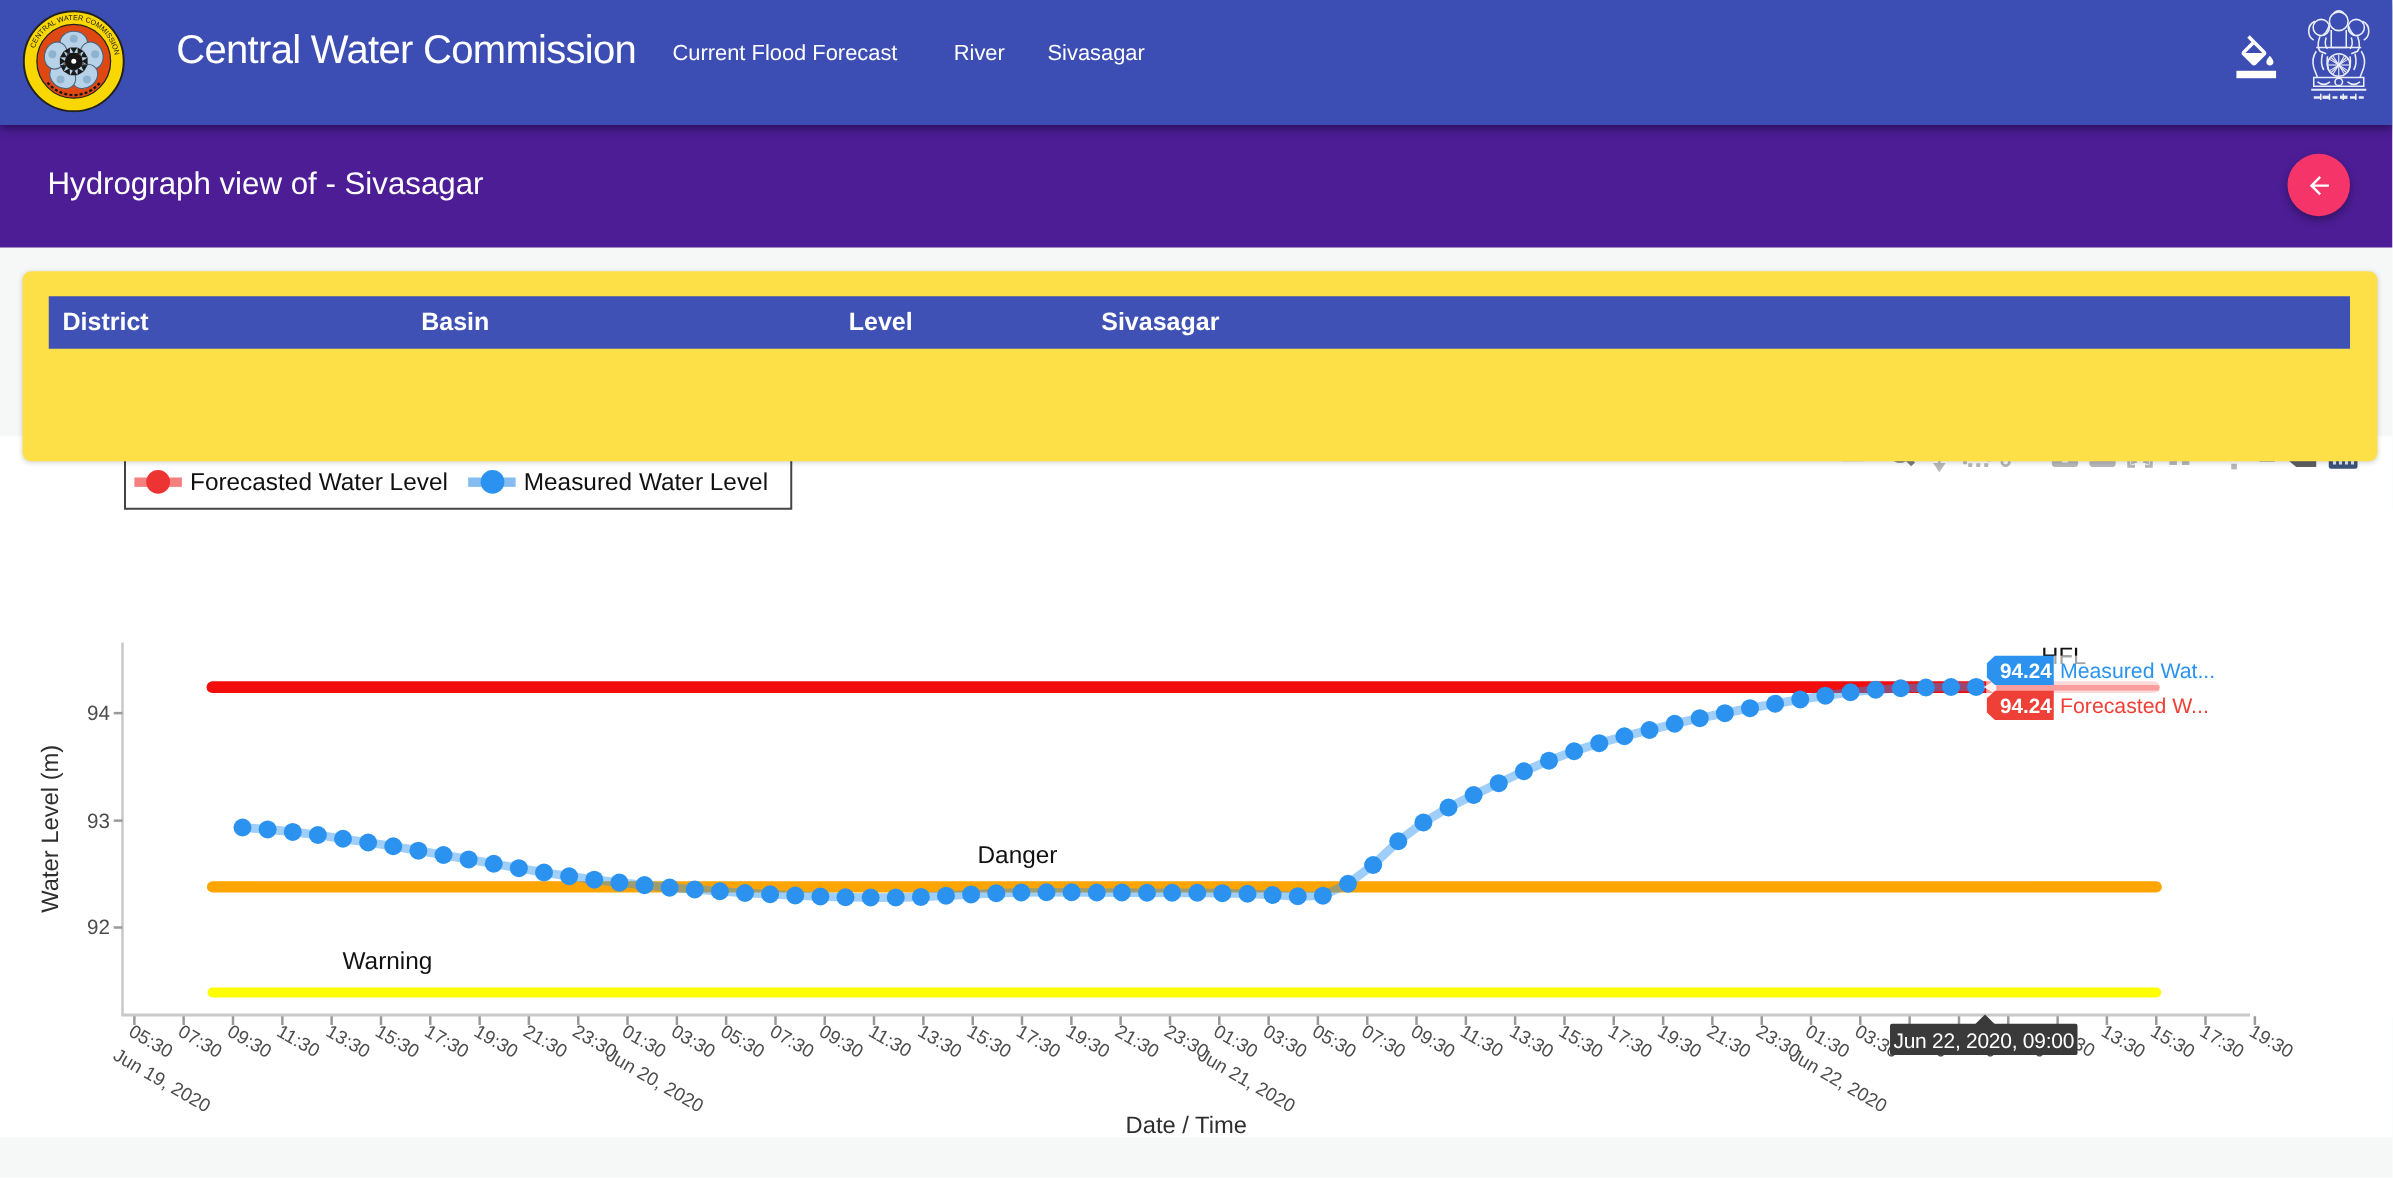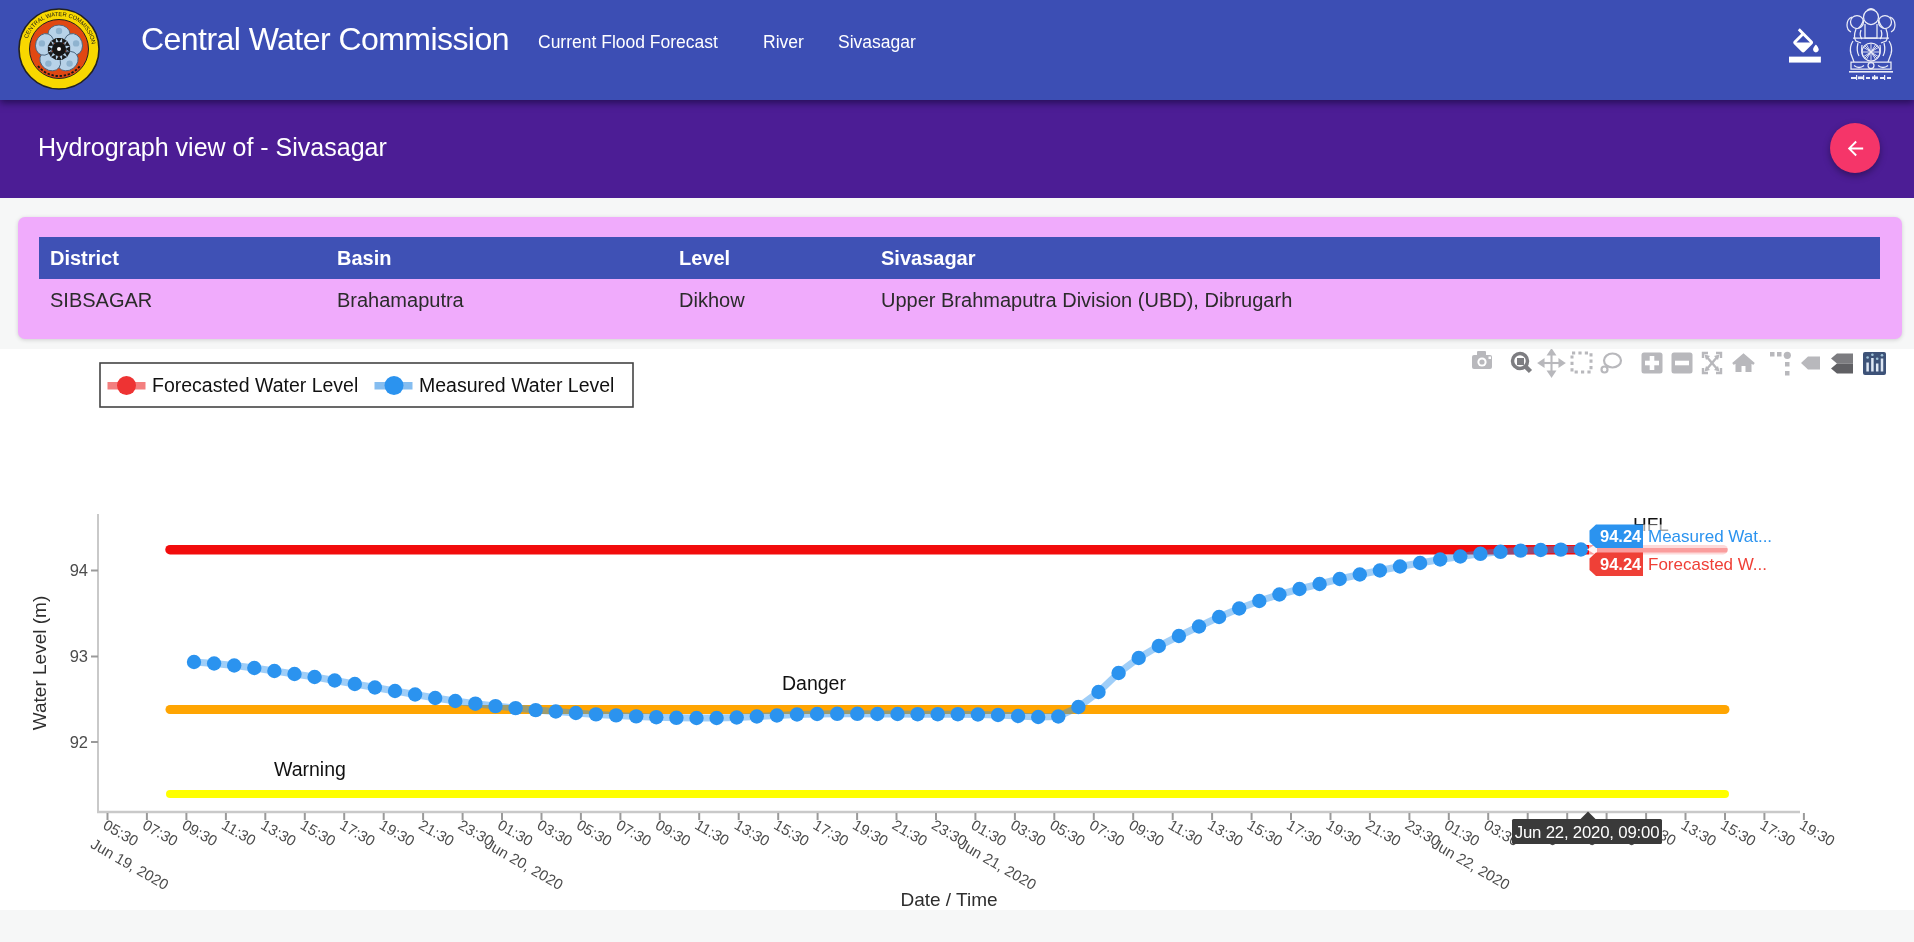--- a/index.html
+++ b/index.html
@@ -2,21 +2,21 @@
 <html><head><meta charset="utf-8">
 <style>
 *{margin:0;padding:0;box-sizing:border-box}
 body{width:1914px;height:942px;background:#f6f7f7;font-family:"Liberation Sans",sans-serif;overflow:hidden;position:relative}
 .hdr1{position:absolute;left:0;top:0;width:100%;height:100px;background:#3c4eb4;box-shadow:0 3px 7px rgba(0,0,25,.5);z-index:30}
 .hdr2{position:absolute;left:0;top:100px;width:100%;height:98px;background:#4c1d95;z-index:20}
 .h1t{position:absolute;left:141px;top:20.5px;color:#fff;font-size:32px;letter-spacing:-0.55px}
 .nav{position:absolute;top:32px;color:#ffffff;font-size:17.5px;font-weight:500}
 .h2t{position:absolute;left:38px;top:33px;color:#fff;font-size:25px}
 .fab{position:absolute;left:1830px;top:123px;width:50px;height:50px;border-radius:50%;background:#f53569;box-shadow:0 3px 7px rgba(0,0,0,.35);z-index:25}
-.card{position:absolute;left:18px;top:217px;width:1884px;height:122px;background:#f0abfc;border-radius:7px;box-shadow:0 1px 4px rgba(0,0,0,.16);z-index:10}
+.card{position:absolute;left:18px;top:217px;width:1884px;height:152px;background:#fde047;border-radius:7px;box-shadow:0 1px 4px rgba(0,0,0,.16);z-index:10}
 .thead{position:absolute;left:21px;top:20px;width:1841px;height:42px;background:#3f51b5;color:#fff;font-weight:bold;font-size:20px}
 .trow{position:absolute;left:21px;top:62px;width:1841px;height:42px;color:#2b2b2b;font-size:20px}
 .thead span,.trow span{position:absolute;top:0;height:42px;line-height:42px;white-space:nowrap}
 .c1{left:11px} .c2{left:298px} .c3{left:640px} .c4{left:842px}
 .chart{position:absolute;left:0;top:349px;width:1914px;height:561px;background:#fff;z-index:5}
 .xt{font-size:15px;fill:#4c4c4c}
 </style></head>
 <body>
 <div class="hdr1">
 <svg width="82" height="82" viewBox="18 8 82 82" style="position:absolute;left:18px;top:8px">
@@ -119,26 +119,20 @@
 <div class="fab"><svg width="23" height="23" viewBox="0 0 24 24" style="margin:13.5px">
       <path d="M20 11H7.8l5.6-5.6L12 4l-8 8 8 8 1.4-1.4L7.8 13H20z" fill="#fff"></path>
     </svg></div>
 <div class="card">
 <div class="thead">
 <span class="c1">District</span>
       <span class="c2">Basin</span>
       <span class="c3">Level</span>
       <span class="c4">Sivasagar</span>
 </div>
-<div class="trow">
-<span class="c1">SIBSAGAR</span>
-      <span class="c2">Brahamaputra</span>
-      <span class="c3">Dikhow</span>
-      <span class="c4">Upper Brahmaputra Division (UBD), Dibrugarh</span>
-</div>
 </div>
 <svg class="chart" width="1914" height="561" viewBox="0 349 1914 561">
 
 <g fill="#b8b8bc">
       <rect x="1472" y="355" width="20" height="14" rx="2"></rect>
       <rect x="1477" y="351" width="9" height="5" rx="1"></rect>
       <circle cx="1482" cy="362" r="4.6" fill="#fff"></circle>
       <circle cx="1482" cy="362" r="2.6" fill="#b8b8bc"></circle>
       <rect x="1488.5" y="356.5" width="2.5" height="2.5" fill="#fff"></rect>
     </g>

